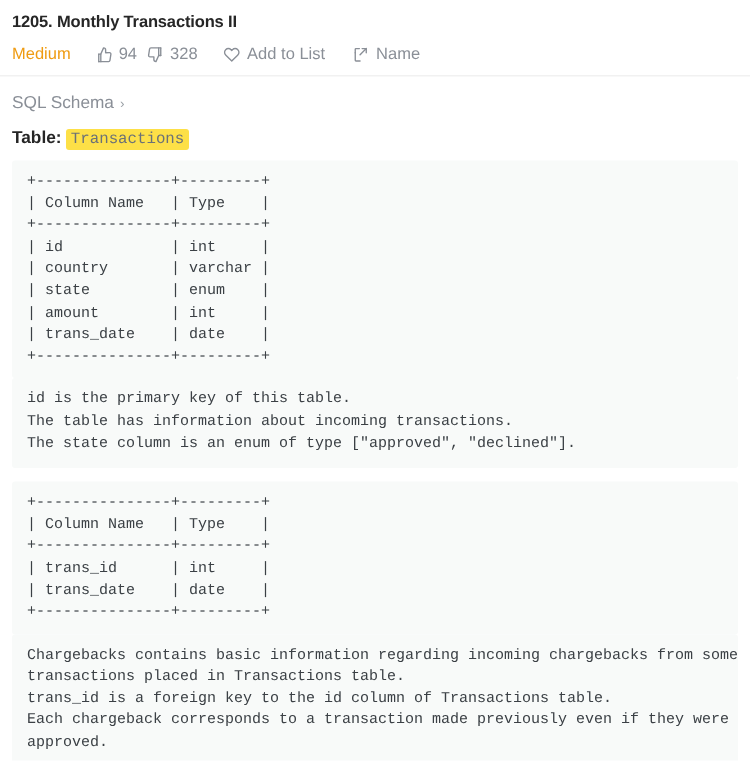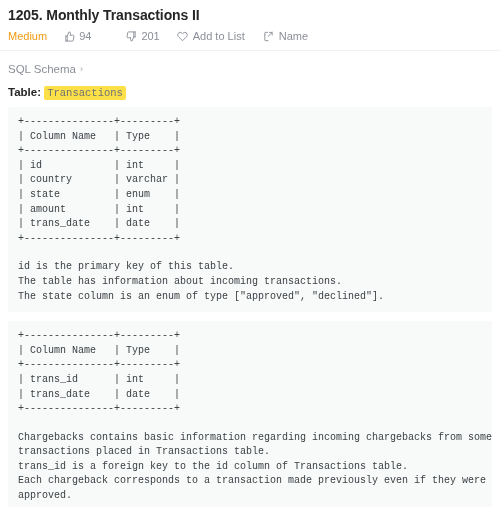--- a/index.html
+++ b/index.html
@@ -18,21 +18,21 @@
   .page {
     width: 500px;
     box-sizing: border-box;
     padding: 0;
   }
   
   .title-row {
     padding: 7px 8px 0 8px;
   }
   .problem-title {
-    font-size: 14px;
+    font-size: 11px;
     font-weight: bold;
     line-height: 17px;
     color: #262626;
     letter-spacing: -0.1px;
   }
   .meta-row {
     display: flex;
     align-items: center;
     padding: 6px 8px 7px 8px;
     font-size: 11px;
@@ -41,21 +41,21 @@
   }
   .meta-item {
     display: flex;
     align-items: center;
     white-space: nowrap;
   }
   .difficulty {
     font-size: 11px;
     margin-right: 16px;
   }
-  .meta-gap-1 { margin-right: 34px; }
+  .meta-gap-1 { margin-right: 6px; }
   .meta-gap-2 { margin-right: 17px; }
   .meta-gap-3 { margin-right: 18px; }
   .meta-icon {
     display: inline-flex;
     align-items: center;
     justify-content: center;
     width: 12px;
     height: 12px;
     margin-right: 4px;
     color: #8a8f97;
@@ -144,21 +144,21 @@
 
     <span class="meta-item meta-gap-2">
       <span class="meta-icon">
         <svg width="11" height="11" viewBox="0 0 24 24" fill="none" stroke="currentColor" stroke-width="2" stroke-linecap="round" stroke-linejoin="round">
           <path d="M10 15v4a3 3 0 0 0 3 3l4-9V2H5.72a2 2 0 0 0-2 1.7l-1.38 9a2 2 0 0 0 2 2.3z"></path>
           <line x1="17" y1="2" x2="20" y2="2"></line>
           <line x1="20" y1="2" x2="20" y2="13"></line>
           <line x1="20" y1="13" x2="17" y2="13"></line>
         </svg>
       </span>
-      <span>201</span>
+      <span>328</span>
     </span>
 
     <span class="meta-item meta-gap-3">
       <span class="meta-icon">
         <svg width="11" height="11" viewBox="0 0 24 24" fill="none" stroke="currentColor" stroke-width="2" stroke-linecap="round" stroke-linejoin="round">
           <path d="M20.84 4.61a5.5 5.5 0 0 0-7.78 0L12 5.67l-1.06-1.06a5.5 5.5 0 0 0-7.78 7.78l1.06 1.06L12 21.23l7.78-7.78 1.06-1.06a5.5 5.5 0 0 0 0-7.78z"></path>
         </svg>
       </span>
       <span>Add to List</span>
     </span>

